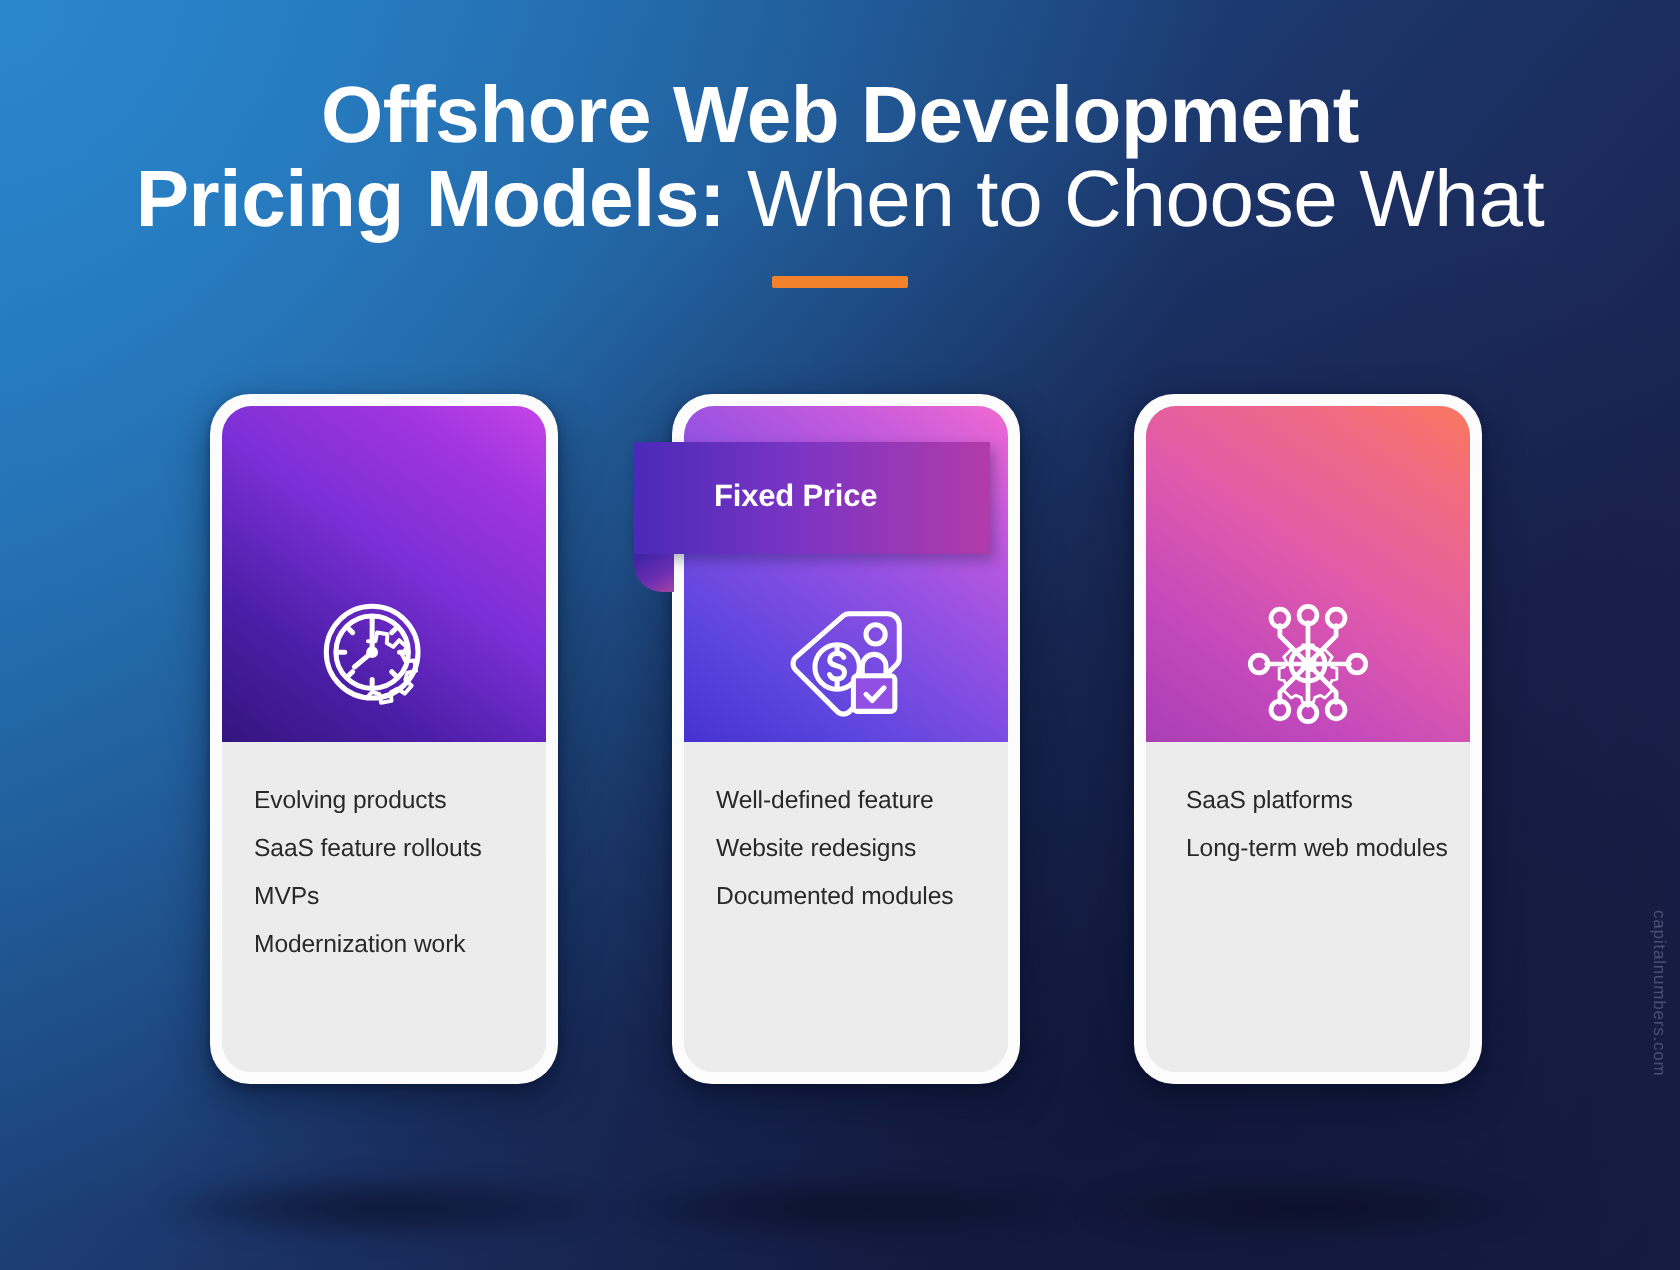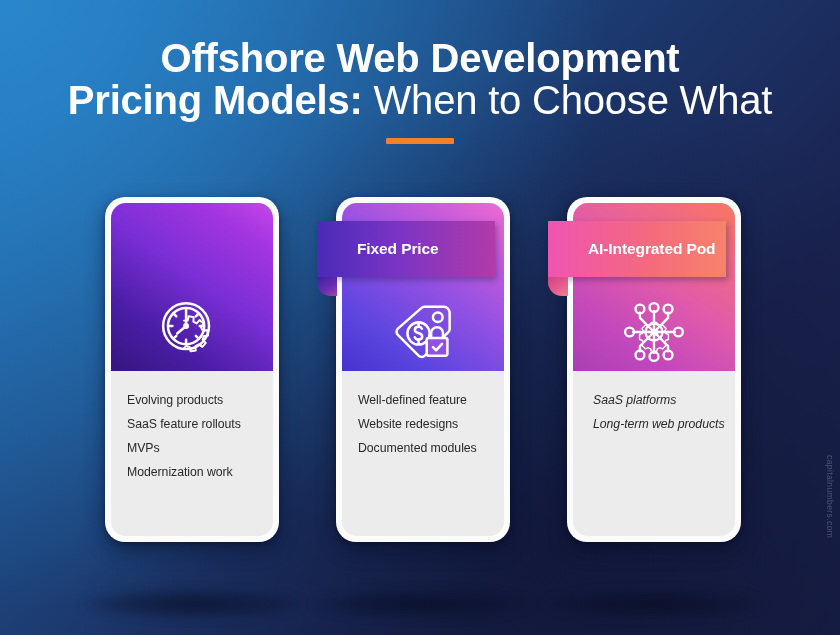--- a/index.html
+++ b/index.html
@@ -118,21 +118,21 @@
     background:#ececec;
     padding:22px 0 12px 16px;
   }
   .list-item {
     color:#292929;
     font-size:12.3px;
     line-height:15px;
     margin-bottom:9px;
     letter-spacing:-.05px;
   }
-  .c3 .list { padding-left:20px;font-style:italic; }
+  .c3 .list { padding-left:20px; }
   .c2 .list { padding-left:16px; }
 
   
   .watermark {
     position:absolute; right:5px; top:455px;
     color:rgba(190,200,235,.30);
     font-size:8.5px;
     letter-spacing:.4px;
     writing-mode:vertical-rl;
     text-orientation:mixed;
@@ -230,27 +230,21 @@
               <circle cx="31" cy="81" r="6"></circle>
               <circle cx="69" cy="81" r="6"></circle>
               <path d="M44 28.5 h12 l1.6 5.7 6.1 2.5 5.2-3 8.4 8.4 -3 5.2 2.5 6.1 5.7 1.6 v12 l-5.7 1.6 -2.5 6.1 3 5.2 -8.4 8.4 -5.2-3 -6.1 2.5 -1.6 5.7 h-12 l-1.6-5.7 -6.1-2.5 -5.2 3 -8.4-8.4 3-5.2 -2.5-6.1 -5.7-1.6 v-12 l5.7-1.6 2.5-6.1 -3-5.2 8.4-8.4 5.2 3 6.1-2.5 z" transform="translate(50,50) scale(0.60) translate(-50,-50)"></path>
               <circle cx="50" cy="50" r="11.5"></circle>
               <text x="50" y="55.3" font-family="Liberation Sans, sans-serif" font-size="13" font-weight="700" fill="#ffffff" stroke="none" text-anchor="middle">AI</text>
             </svg>
           </div>
         </div>
         <div class="list">
           <div class="list-item">SaaS platforms</div>
-          <div class="list-item">Long-term web products</div>
-        </div>
-      </div>
-    </div>
-    <div class="ribbon">
-      <div class="ribbon-body">
-        <span class="ribbon-title">AI-Integrated Pod</span>
-      </div>
-      <div class="ribbon-tail"></div>
+          <div class="list-item">Long-term web modules</div>
+        </div>
+      </div>
     </div>
   </div>
 
 </div>
 
 <div class="watermark">capitalnumbers.com</div>
 
 </body></html>

